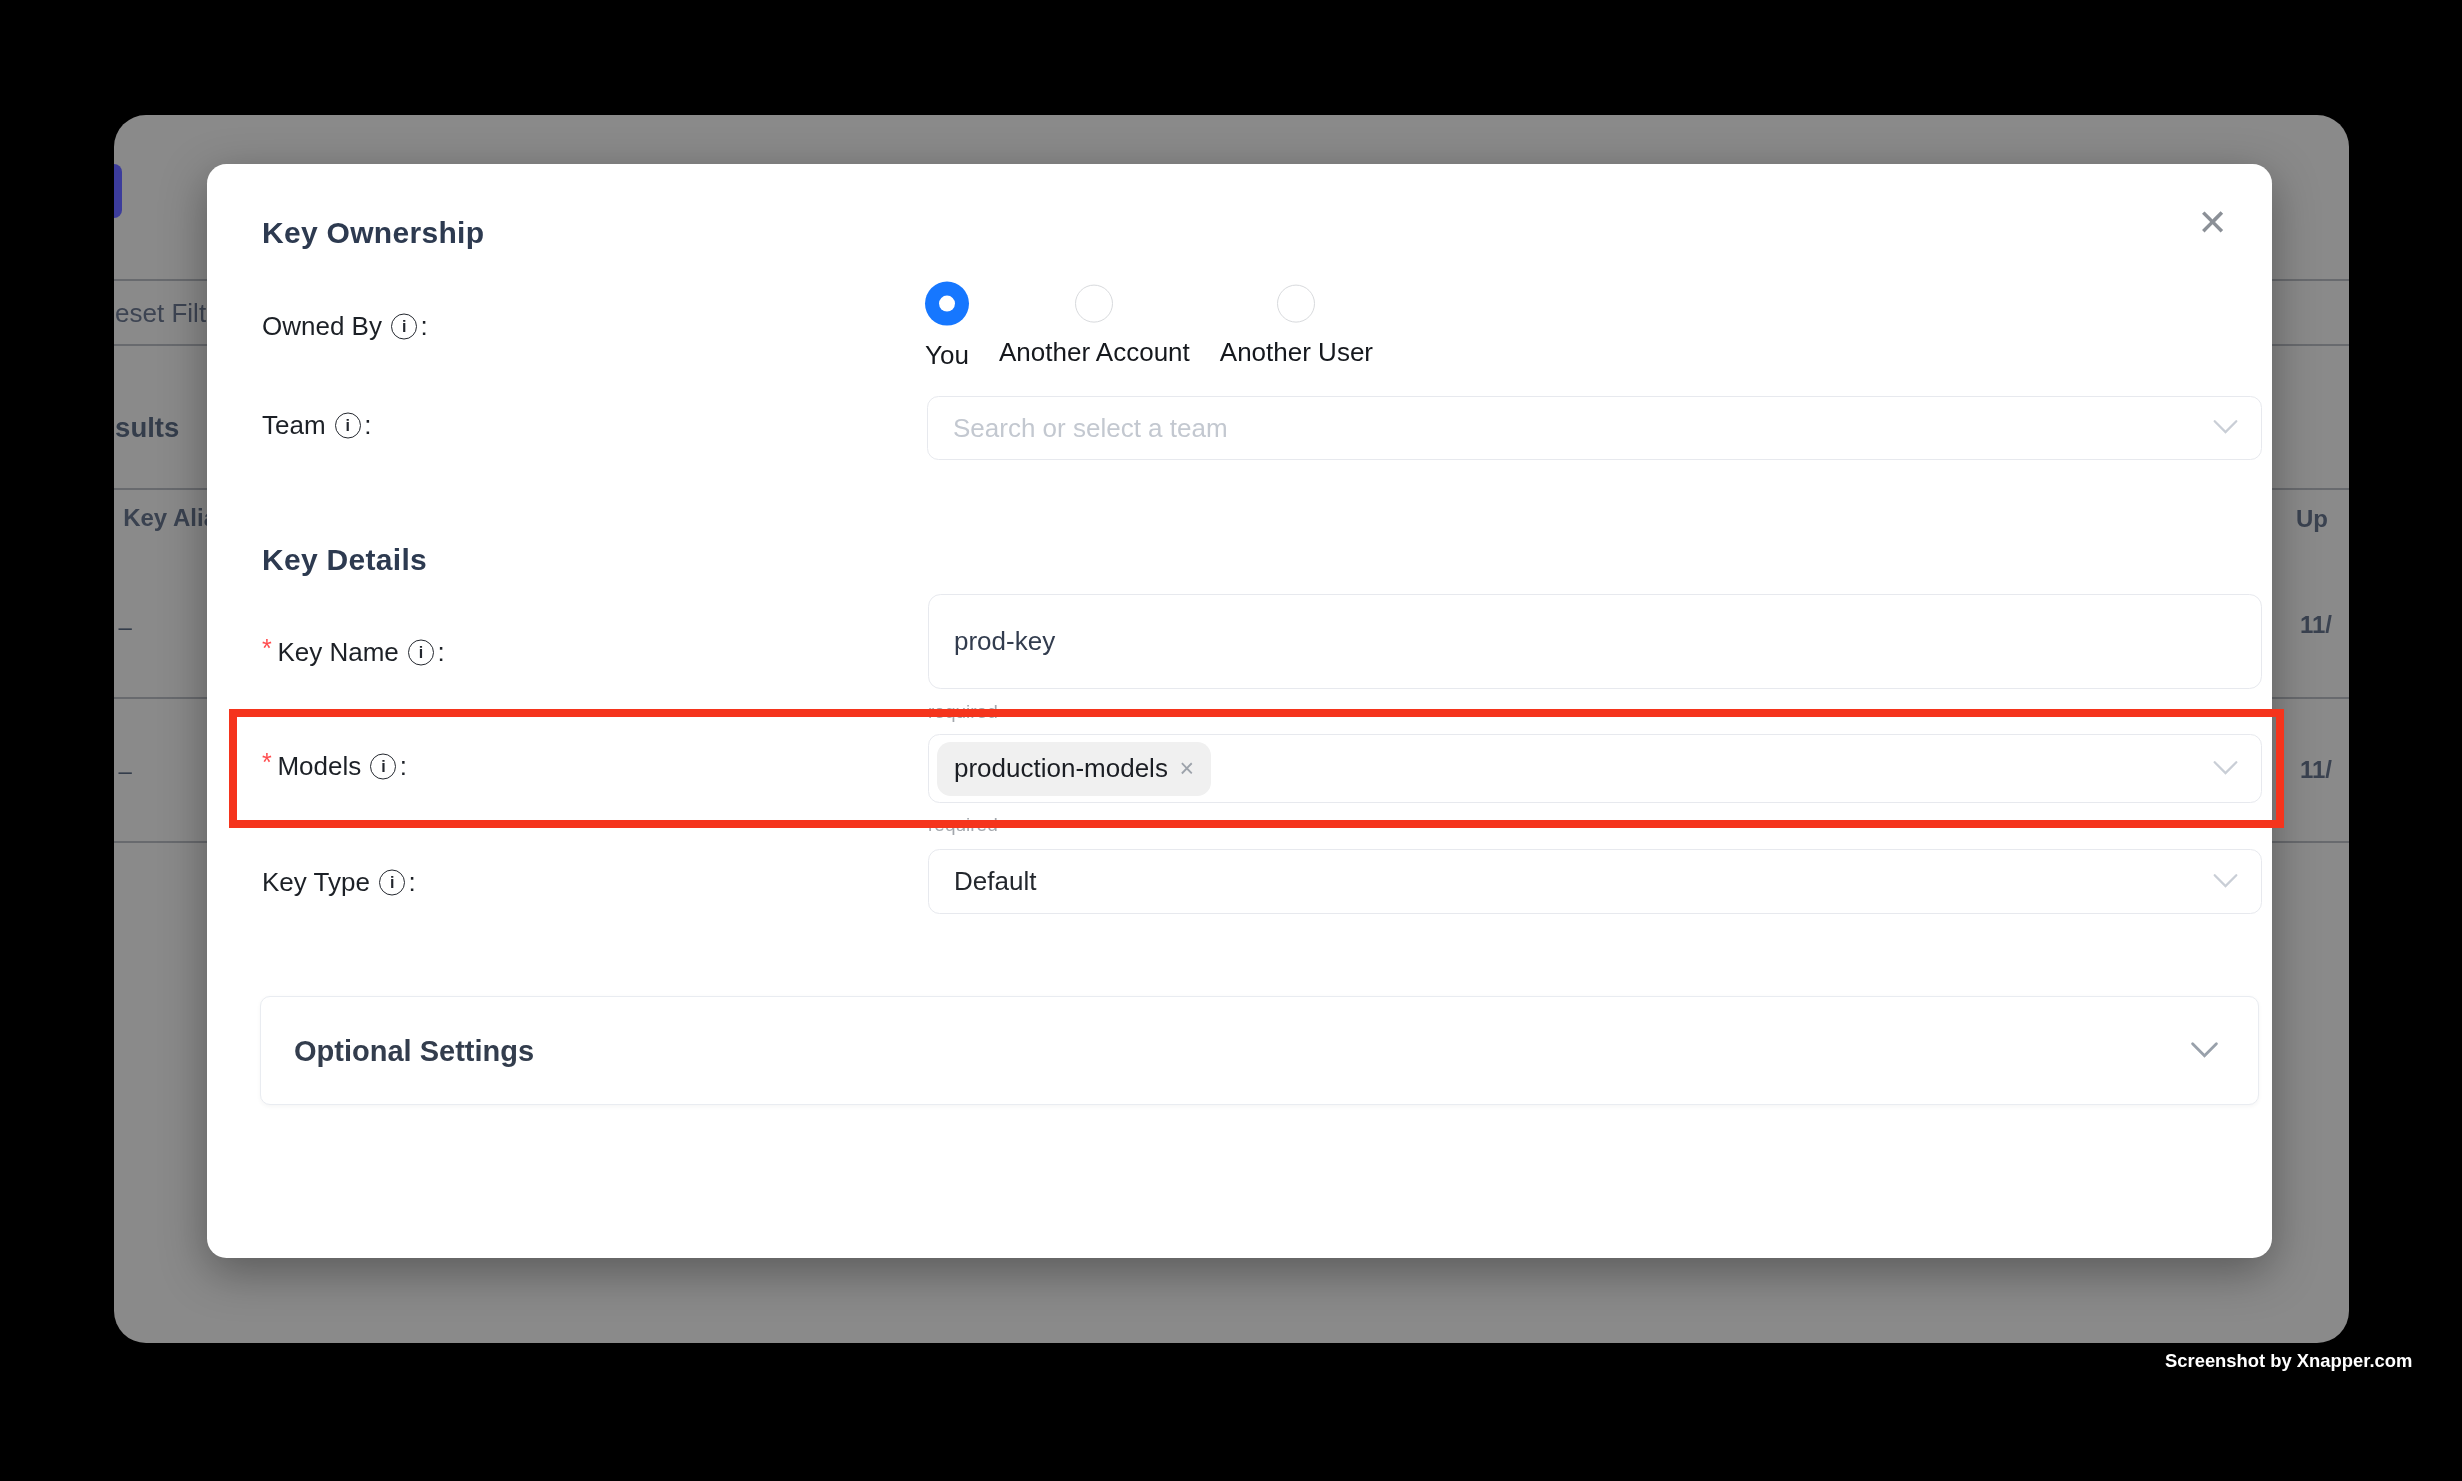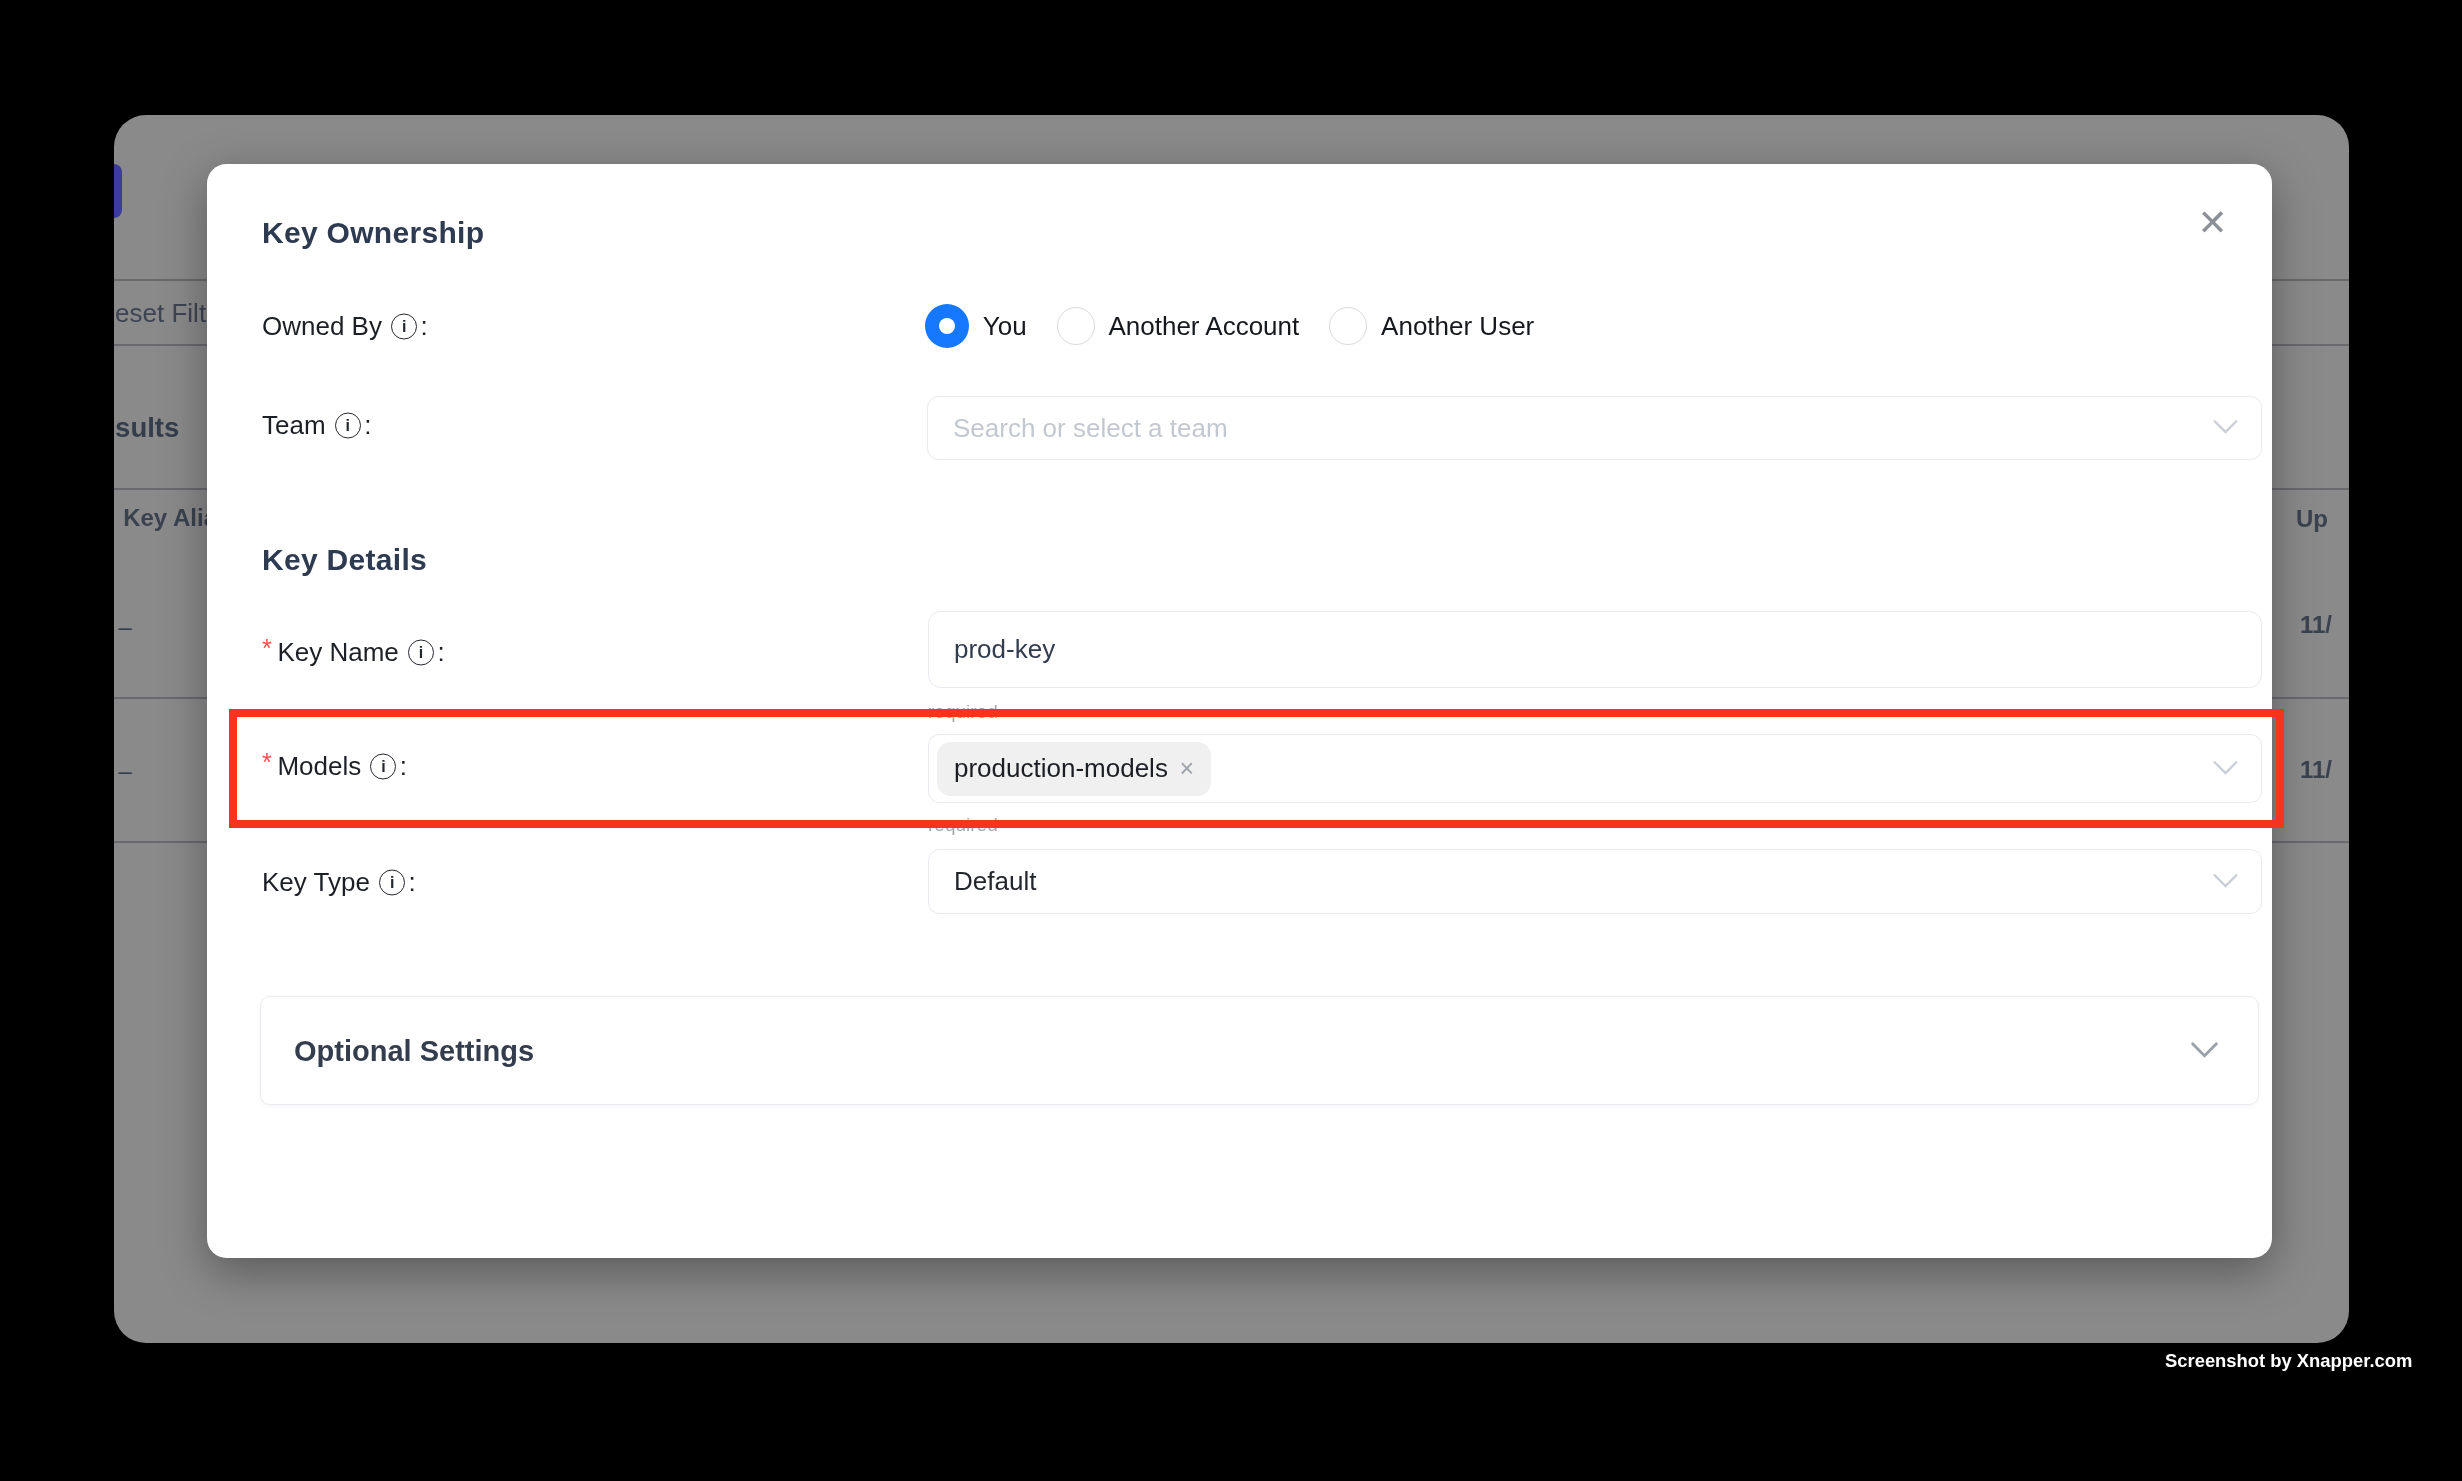--- a/index.html
+++ b/index.html
@@ -26,21 +26,21 @@
                align-items:center;font-size:26px;color:#1c2026;white-space:nowrap;}
   .field-label .txt{margin-right:9.2px;}
   .star{color:#ff4d4f;font-size:25px;margin-right:5.7px;transform:translateY(-3.4px);}
   .info{width:24px;height:24px;border:1.7px solid #23272e;border-radius:50%;display:inline-flex;
         align-items:center;justify-content:center;font-size:16px;font-weight:700;color:#23272e;
         margin-right:3.4px;flex:0 0 auto;}
   .colon{font-size:26px;color:#1c2026;}
 
   .radio-group{position:absolute;left:718px;top:162px;transform:translateY(-50%);
                display:flex;align-items:center;gap:30px;}
-  .radio-opt{display:flex;align-items:center;gap:13.8px;font-size:26px;color:#15181d;cursor:pointer;}
+  .radio-opt{display:flex;align-items:center;gap:13.8px;font-size:26px;color:#15181d;cursor:pointer;flex-direction:column;}
   .radio{flex:0 0 auto;border-radius:50%;}
   .radio.sel{width:44px;height:44px;background:#1677ff;position:relative;}
   .radio.sel::after{content:"";position:absolute;inset:13.8px;background:#fff;border-radius:50%;}
   .radio.unsel{width:38px;height:38px;background:#fff;border:1.7px solid #d8dadd;box-sizing:border-box;}
 
   .select{position:absolute;background:#fff;border:1.7px solid #e7e9ee;border-radius:11.5px;
           box-sizing:border-box;display:flex;align-items:center;padding:0 25px;cursor:pointer;}
   .placeholder{font-size:26px;color:#c3c8d0;}
   .value-dark{font-size:26px;color:#23272d;}
   .input-value{font-size:26px;color:#323c4e;}
@@ -140,21 +140,21 @@
     </div>
 
     <div class="h1" style="top:396px">Key Details</div>
 
     <div class="field-label" style="top:488px">
       <span class="star">*</span>
       <span class="txt">Key Name</span>
       <span class="info">i</span>
       <span class="colon">:</span>
     </div>
-    <div class="select" style="left:721px;top:447px;width:1334px;height:77px;border-radius:12.6px">
+    <div class="select" style="left:721px;top:430px;width:1334px;height:95px;border-radius:12.6px">
       <span class="input-value">prod-key</span>
     </div>
     <div class="required" style="top:548px">required</div>
 
     <div class="field-label" style="top:602px">
       <span class="star">*</span>
       <span class="txt">Models</span>
       <span class="info">i</span>
       <span class="colon">:</span>
     </div>

